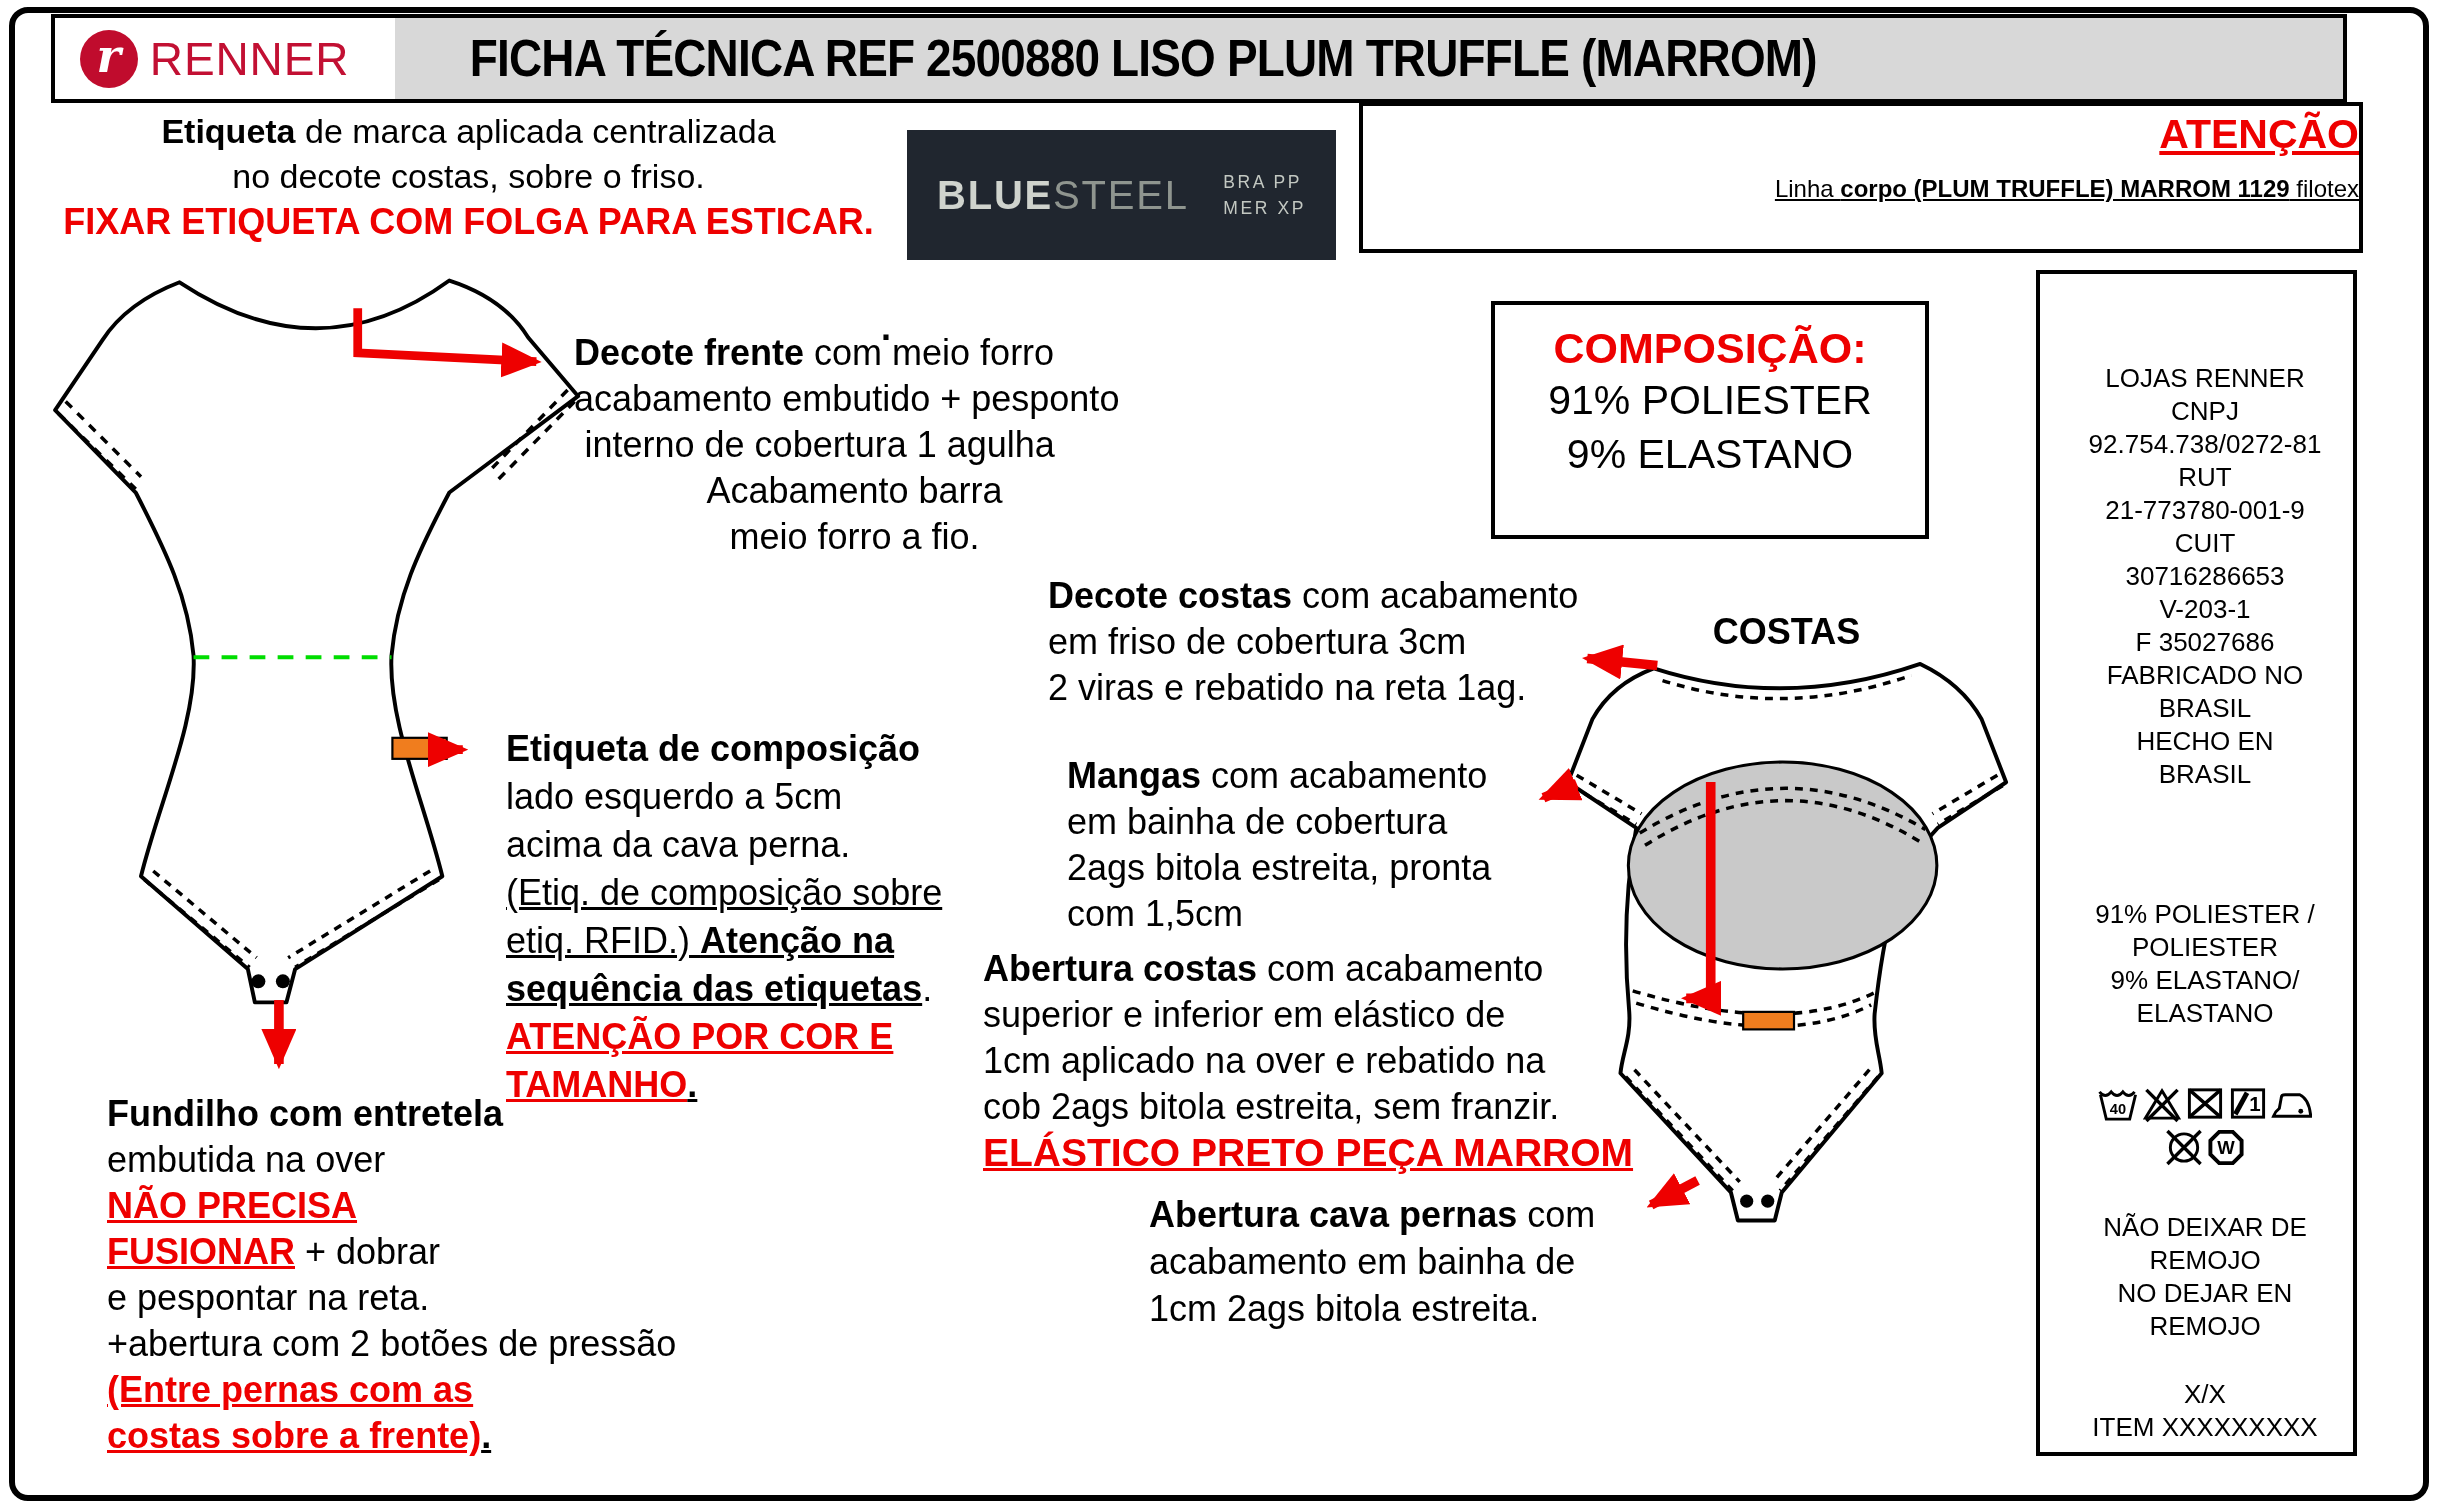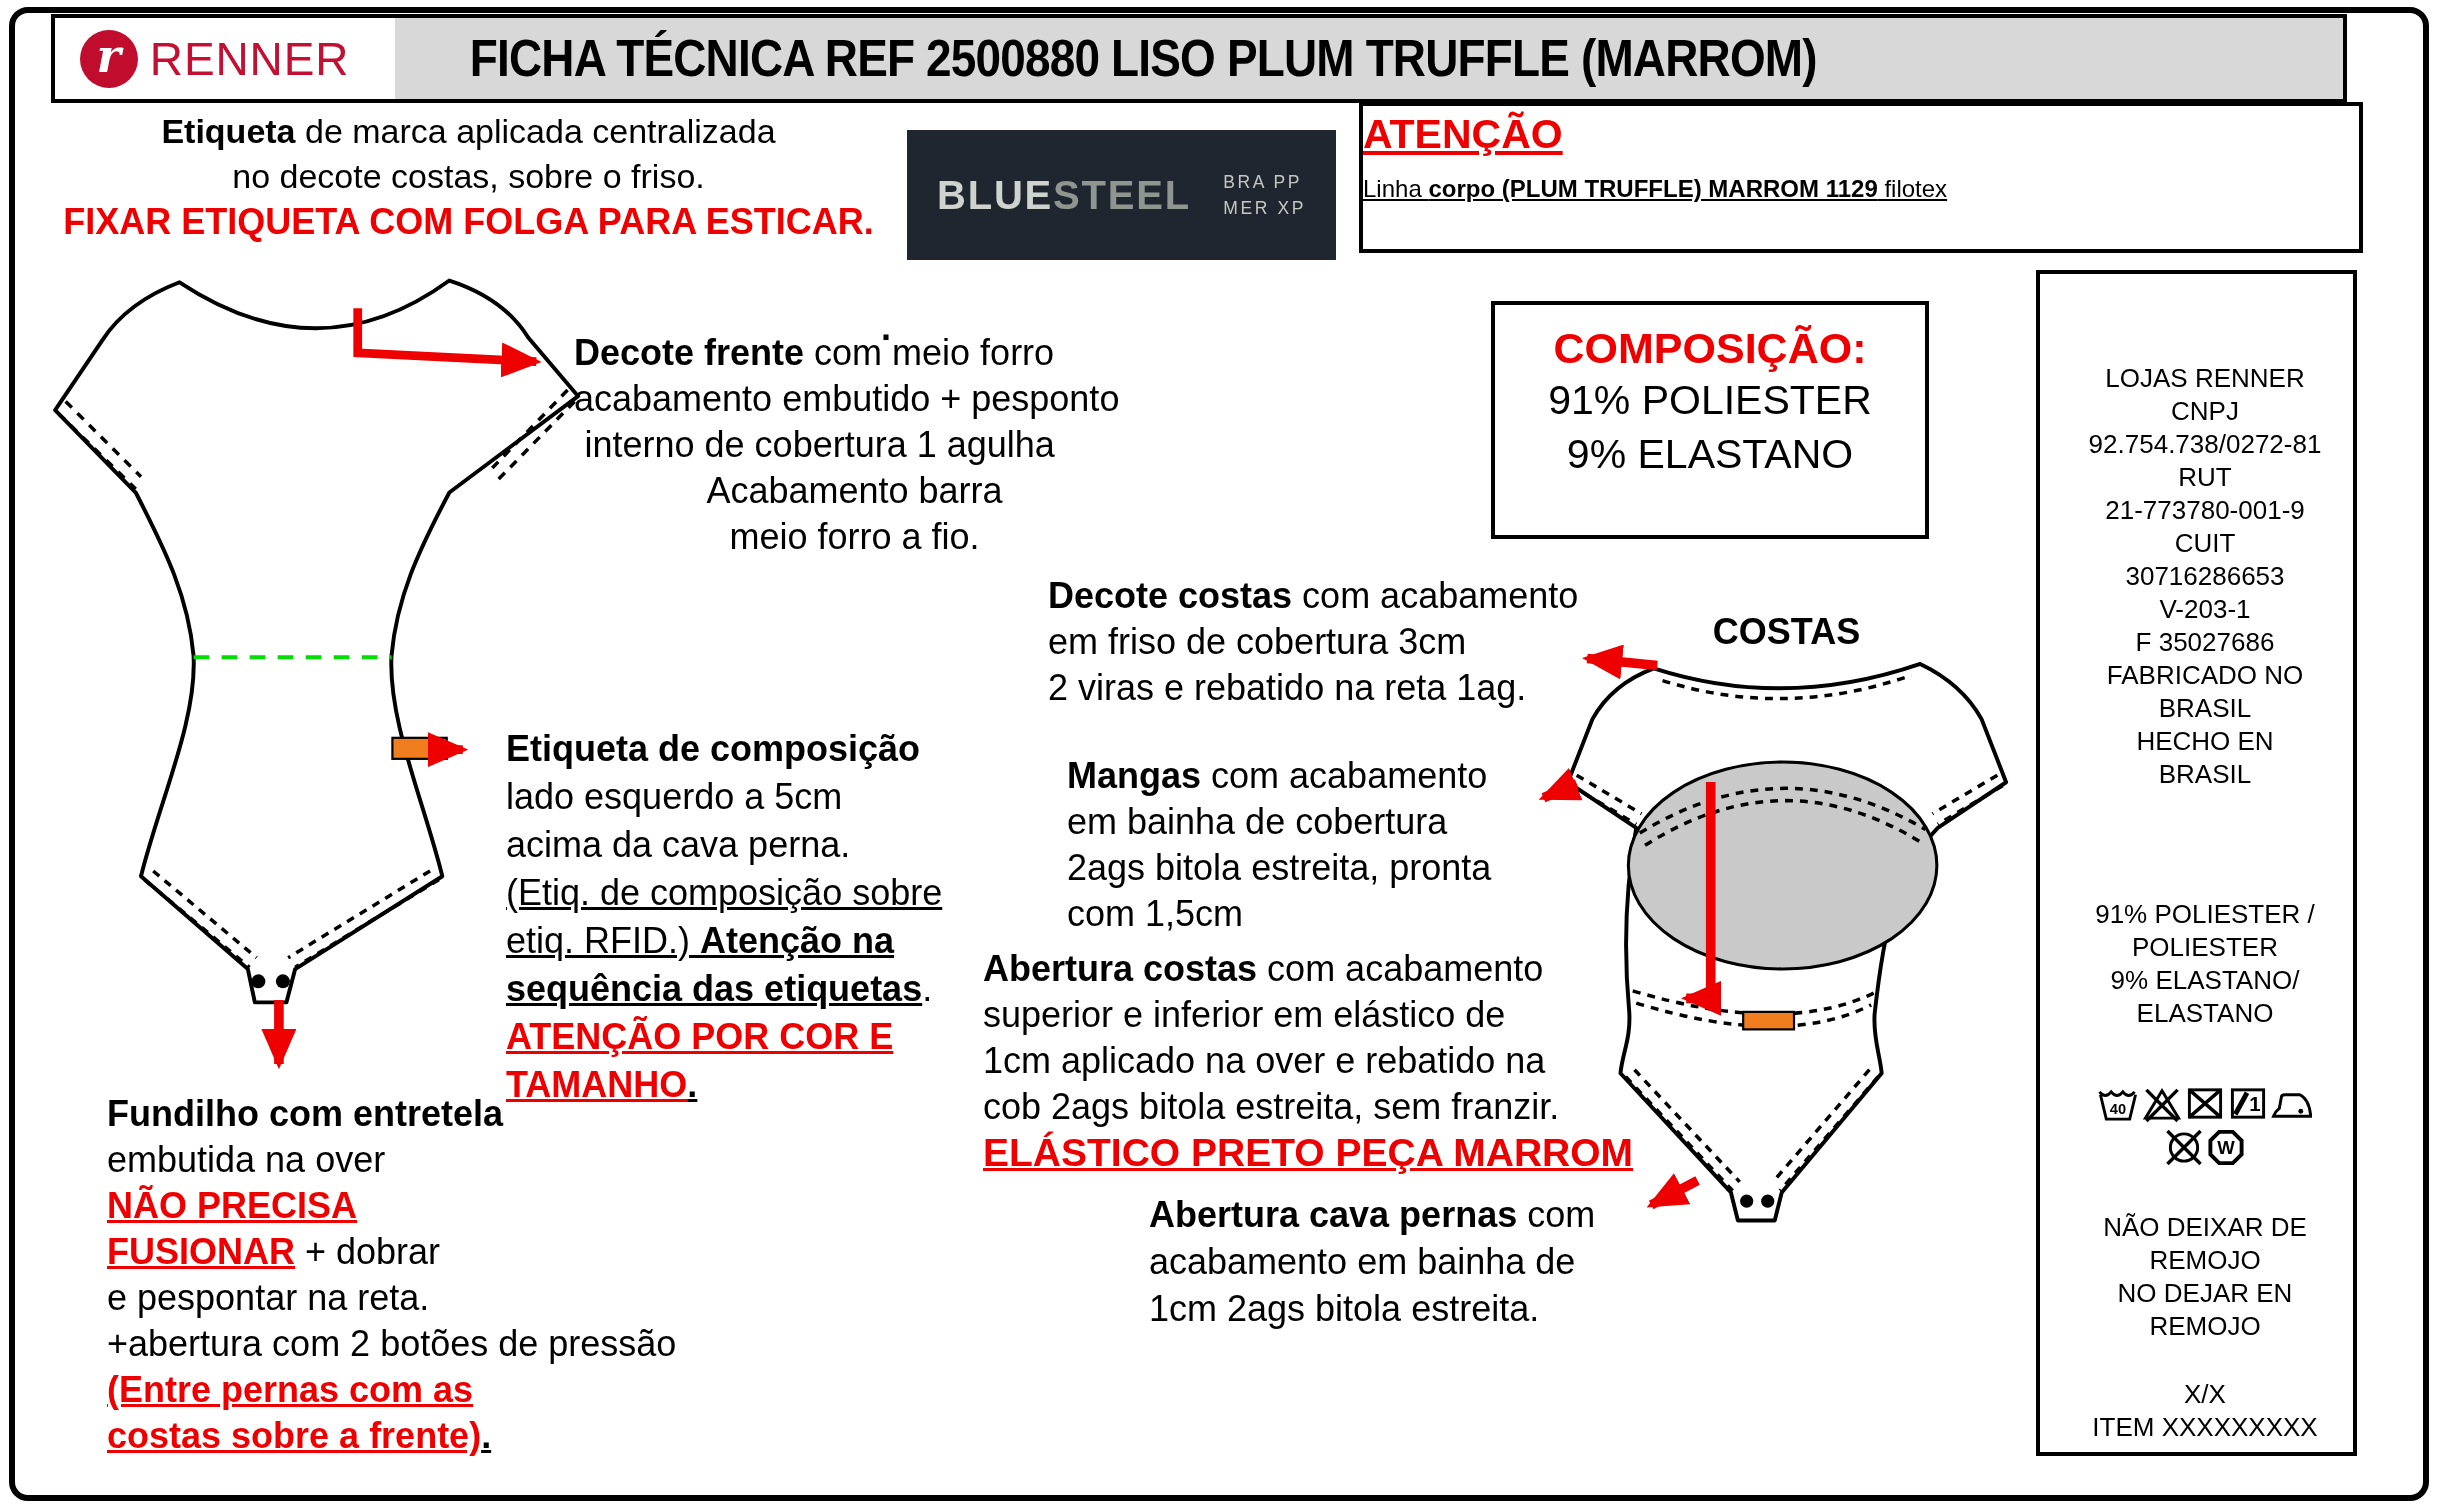--- a/index.html
+++ b/index.html
@@ -18,24 +18,24 @@
   .b{font-weight:bold;}
   .red{color:#ee0000;}
   .u{text-decoration:underline;}
   .ctr{text-align:center;}
   
   .note-marca{left:35px;top:109px;width:867px;text-align:center;font-size:34px;line-height:45px;}
   .note-marca .fix{font-size:36px;font-weight:bold;color:#ee0000;}
   
   .bluesteel{position:absolute;left:907px;top:130px;width:429px;height:130px;background:#20262f;display:flex;align-items:center;justify-content:space-between;padding:0 30px;box-sizing:border-box;}
   .bs-brand{font-size:40px;letter-spacing:1.8px;color:#cfd3cd;font-weight:bold;white-space:nowrap;}
-  .bs-brand .thin{font-weight:bold;color:#8f958f;}
+  .bs-brand .thin{font-weight:normal;color:#8f958f;}
   .bs-size{font-size:17.5px;letter-spacing:2.6px;color:#c3c8c2;text-align:left;line-height:26px;white-space:nowrap;}
   
-  .atencao{position:absolute;left:1359px;top:102px;width:1004px;height:151px;border:4.4px solid #000;box-sizing:border-box;text-align:left;padding-top:5.3px;}
+  .atencao{position:absolute;left:1359px;top:102px;width:1004px;height:151px;border:4.4px solid #000;box-sizing:border-box;text-align:right;padding-top:5.3px;}
   .atencao .t{font-size:41px;font-weight:bold;color:#ee0000;text-decoration:underline;}
   .atencao .l{font-size:24px;margin-top:17px;text-decoration:underline;}
   
   .composicao{position:absolute;left:1491px;top:301px;width:438px;height:238px;border:4.4px solid #000;box-sizing:border-box;text-align:center;padding-top:19px;}
   .composicao .t{font-size:43px;font-weight:bold;color:#ee0000;}
   .composicao .l{font-size:41px;line-height:54px;}
   
   .care-col{position:absolute;left:2036px;top:270px;width:321px;height:1186px;border:4.4px solid #000;box-sizing:border-box;text-align:center;font-size:26px;line-height:33px;padding-top:88px;padding-left:17px;}
   .care-col .gap1{height:107px;}
   .care-col .gap2{height:51px;}

